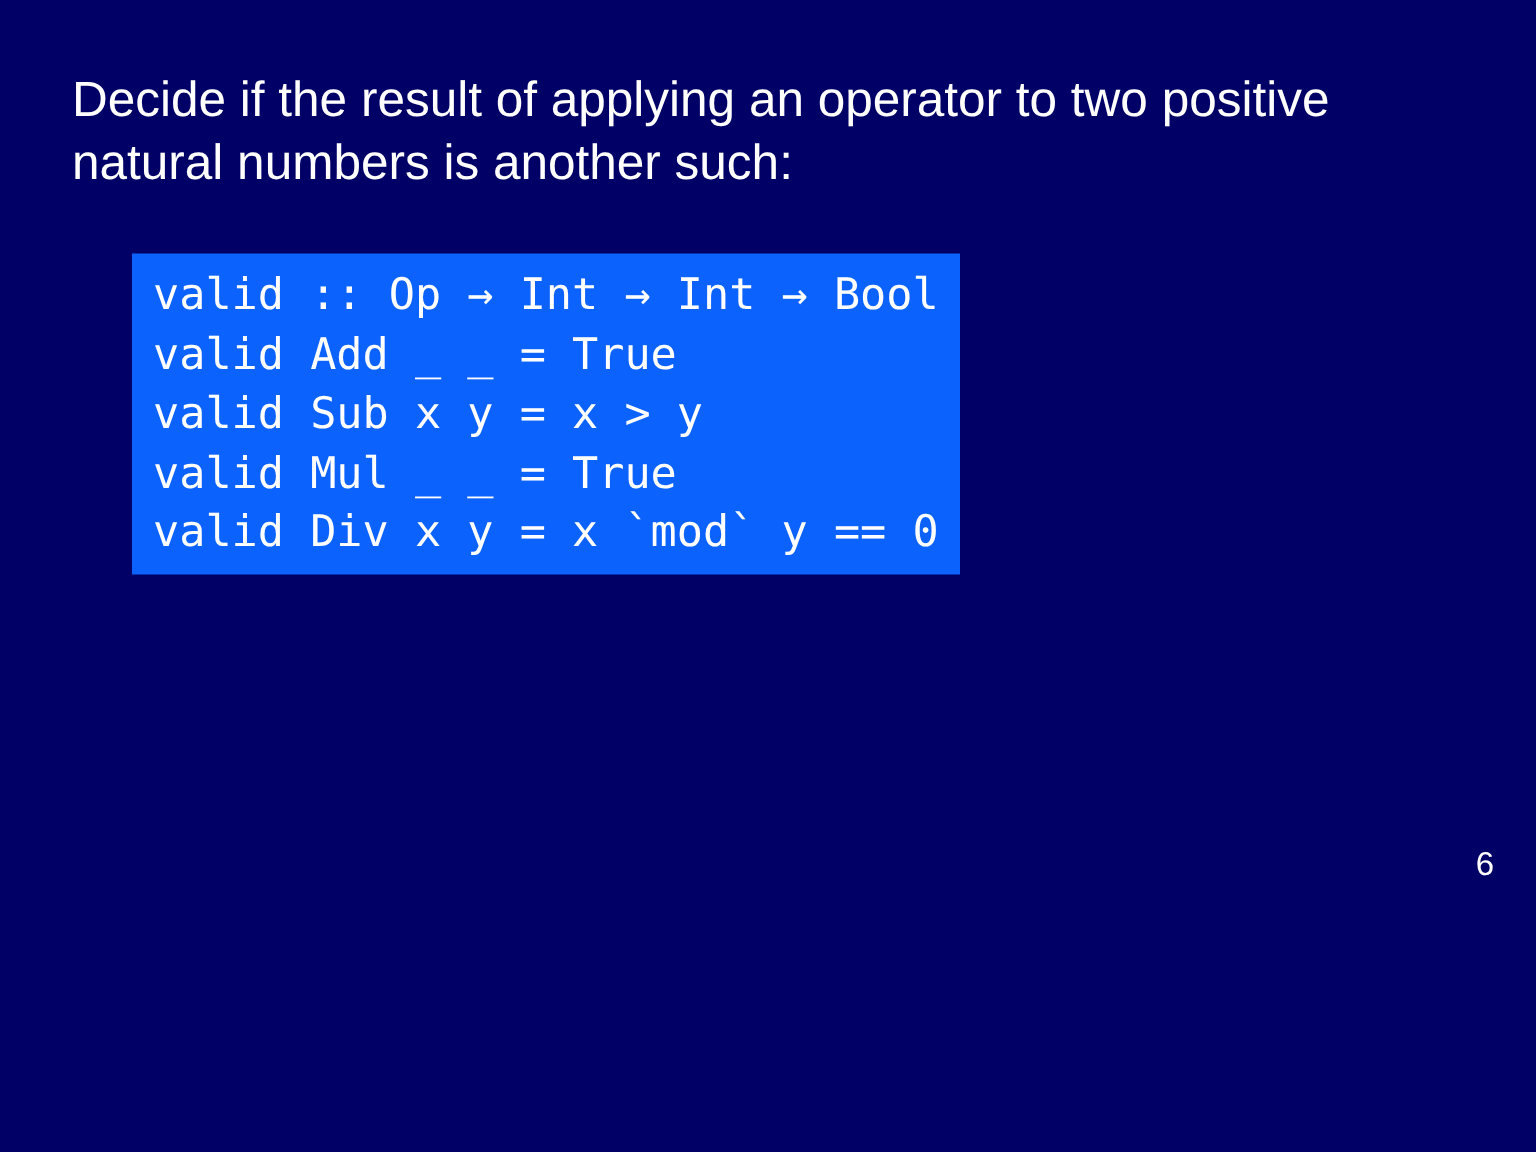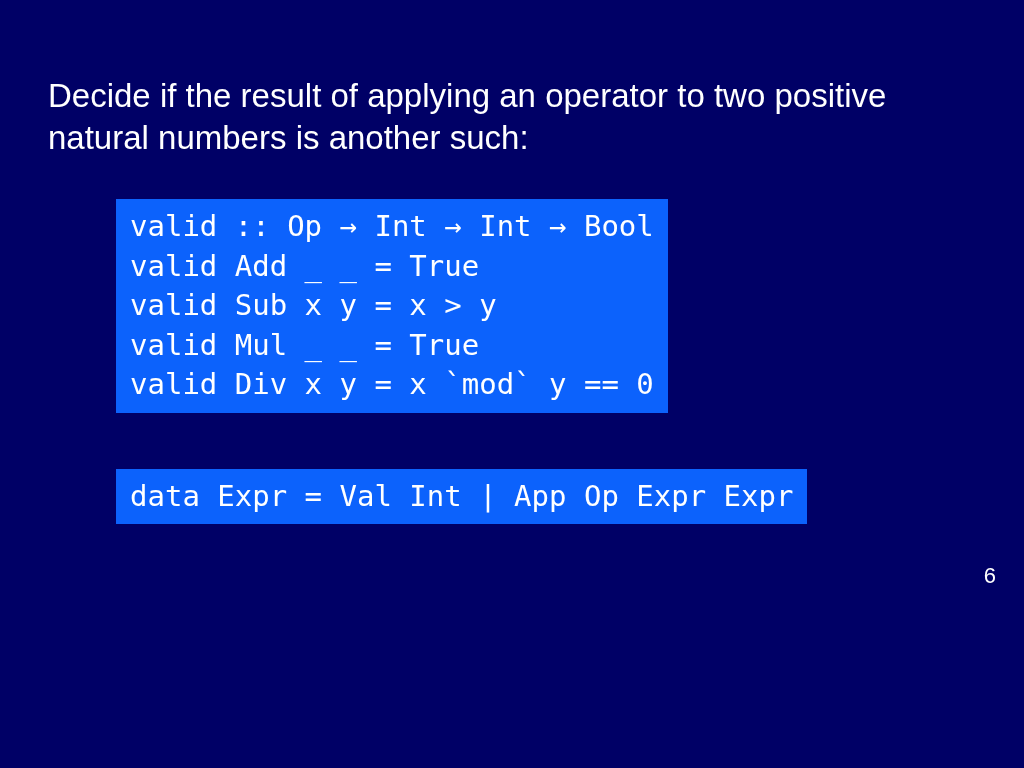--- a/index.html
+++ b/index.html
@@ -10,39 +10,39 @@
     background: #000066;
     font-family: Tahoma, Verdana, Arial, sans-serif;
     color: #ffffff;
     overflow: hidden;
   }
   .slide {
     position: relative;
     width: 1024px;
     height: 605px;
     box-sizing: border-box;
-    padding: 75px 48px 0 48px;
+    padding: 45px 48px 0 48px;
   }
   .body-text {
     font-size: 33px;
     line-height: 1.28;
     margin-bottom: 40px;
   }
   .code-block {
     background: #0c62fc;
     font-family: "Lucida Console", Consolas, monospace;
     font-size: 29px;
     line-height: 1.36;
     color: #ffffff;
     white-space: pre;
     padding: 8px 14px;
     display: inline-block;
   }
   .code-wrap {
-    margin-left: 68px;
+    margin-left: 40px;
     margin-bottom: 56px;
   }
   .code-wrap.second {
     margin-bottom: 0;
   }
   .page-number {
     position: absolute;
     bottom: 16px;
     right: 28px;
     font-size: 22px;
@@ -58,19 +58,16 @@
 
   <div class="code-wrap">
     <div class="code-block">valid :: Op → Int → Int → Bool
 valid Add _ _ = True
 valid Sub x y = x &gt; y
 valid Mul _ _ = True
 valid Div x y = x `mod` y == 0</div>
   </div>
 
 
-  <div class="code-wrap second">
-    <div class="code-block">data Expr = Val Int | App Op Expr Expr</div>
-  </div>
 
   <div class="page-number">6</div>
 
 </div>
 
 </body></html>

